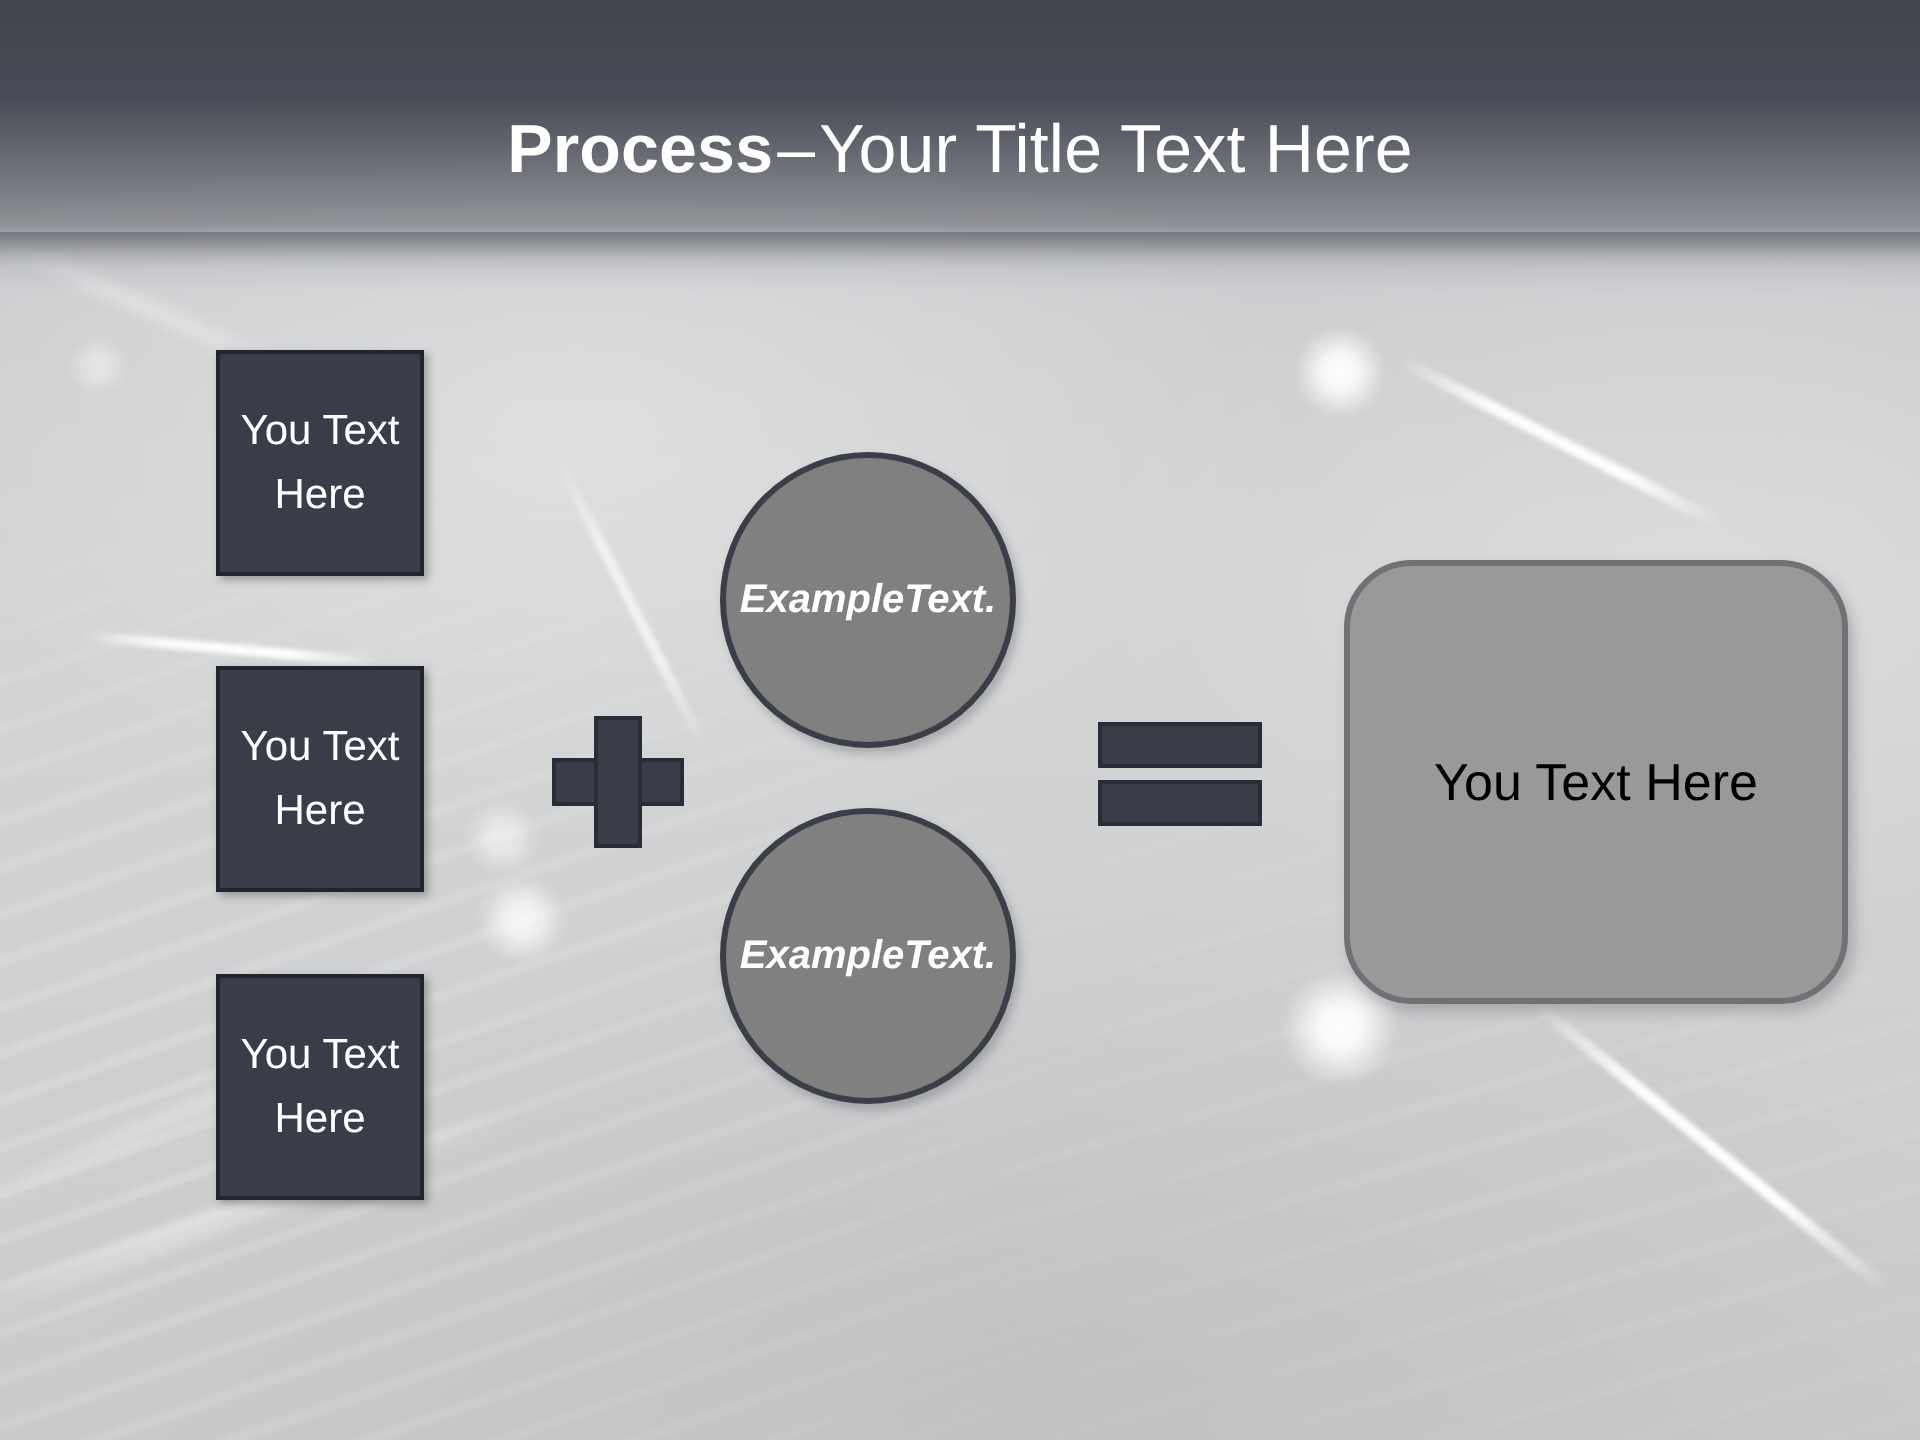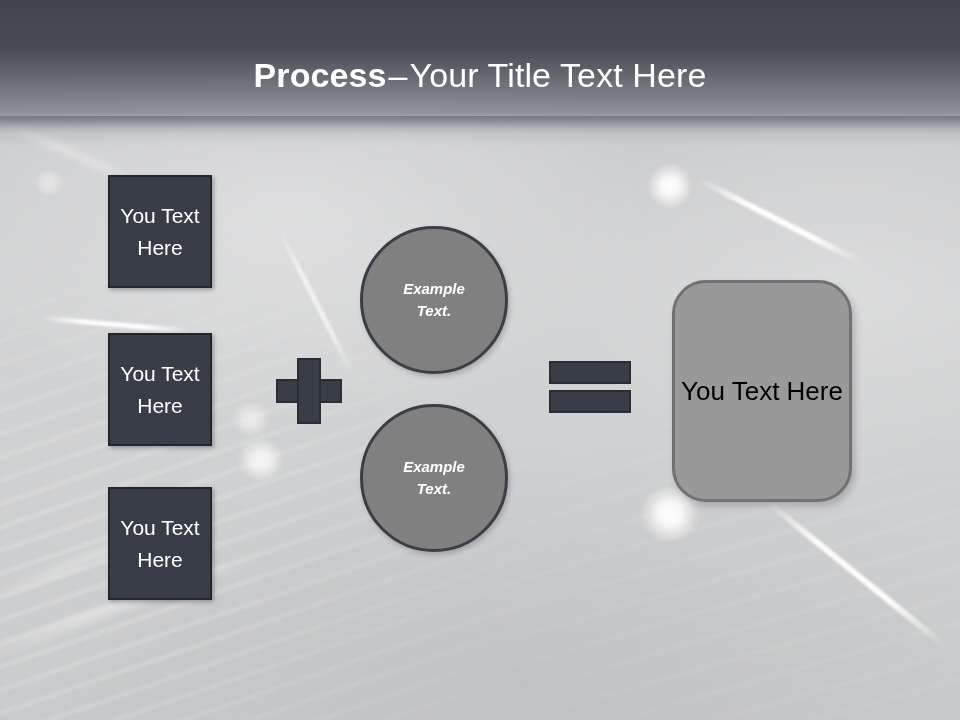--- a/index.html
+++ b/index.html
@@ -178,23 +178,23 @@
     position: absolute;
     width: 148px;
     height: 148px;
     border-radius: 50%;
     background: #808080;
     border: 3px solid #3b3e46;
     box-sizing: border-box;
     display: flex;
     align-items: center;
     justify-content: center;
-    flex-direction: column;
+    flex-direction: row;
     color: #ffffff;
-    font-size: 15px;
+    font-size: 20px;
     line-height: 22px;
     font-weight: 700;
     font-style: italic;
     text-align: center;
     box-shadow: 2px 3px 5px rgba(60,62,68,0.28);
   }
   .circle span { display: block; }
   .circle-1 { left: 360px; top: 226px; }
   .circle-2 { left: 360px; top: 404px; }
 
@@ -214,21 +214,21 @@
     border: 2px solid #2a2d35;
     box-sizing: border-box;
   }
   .equals-sign .ebar-top { top: 0; }
   .equals-sign .ebar-bottom { top: 29px; }
 
   .result-box {
     position: absolute;
     left: 672px;
     top: 280px;
-    width: 180px;
+    width: 252px;
     height: 222px;
     background: #999999;
     border: 3px solid #6f7174;
     border-radius: 34px;
     box-sizing: border-box;
     display: flex;
     align-items: center;
     justify-content: center;
     color: #000000;
     font-size: 26px;

